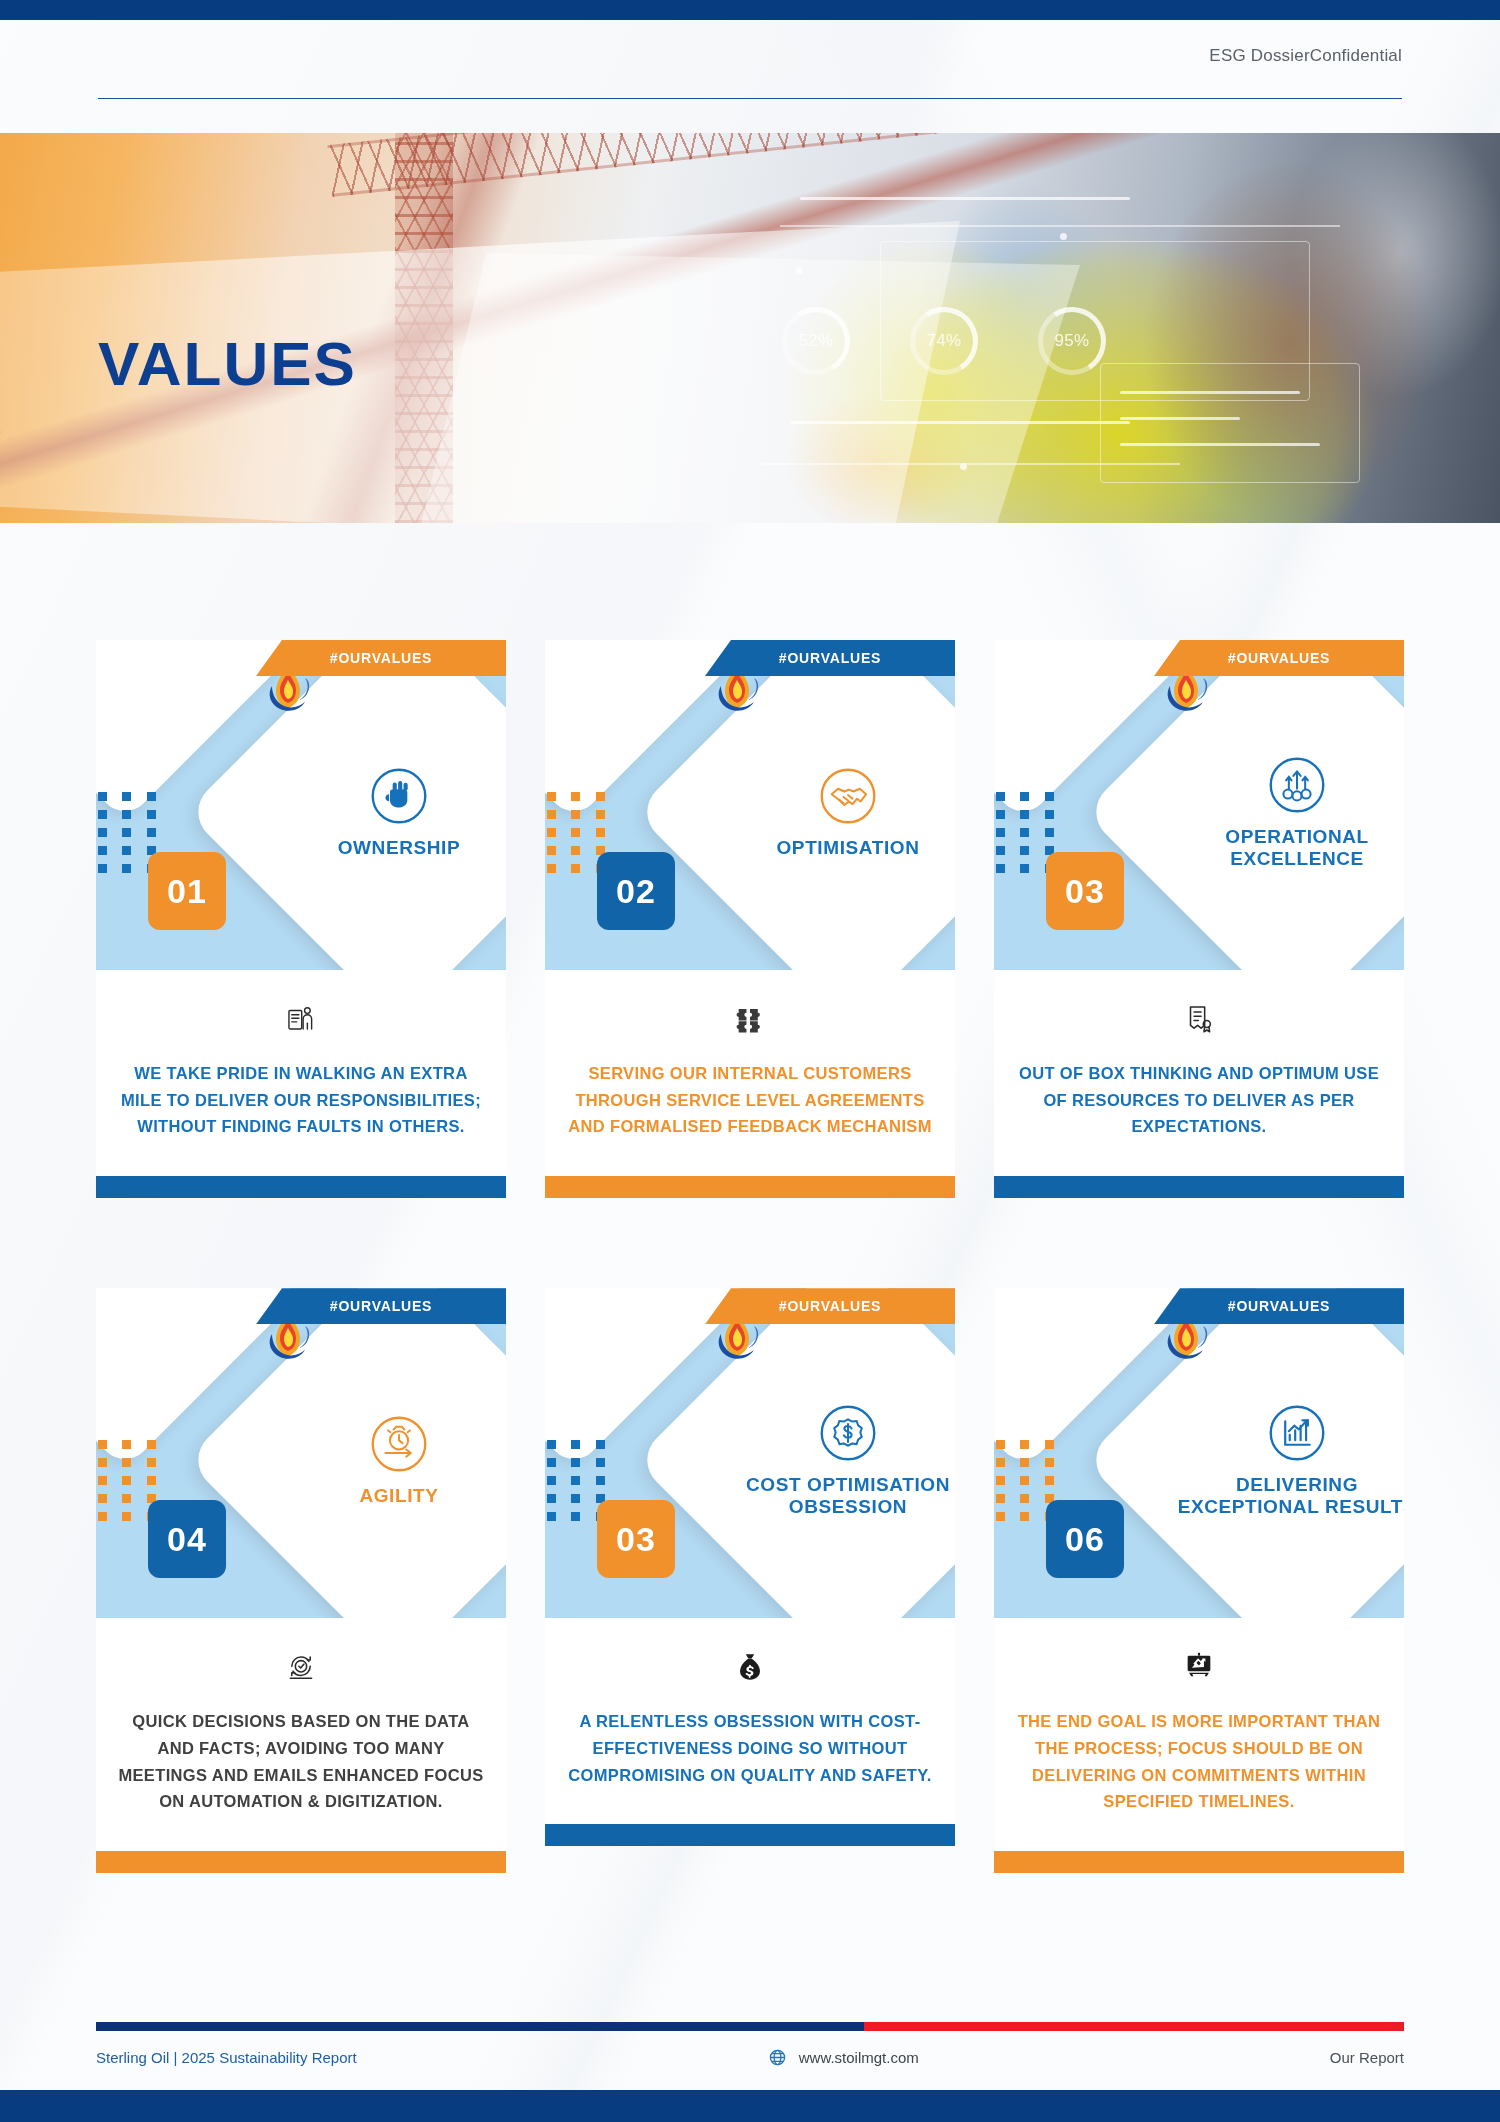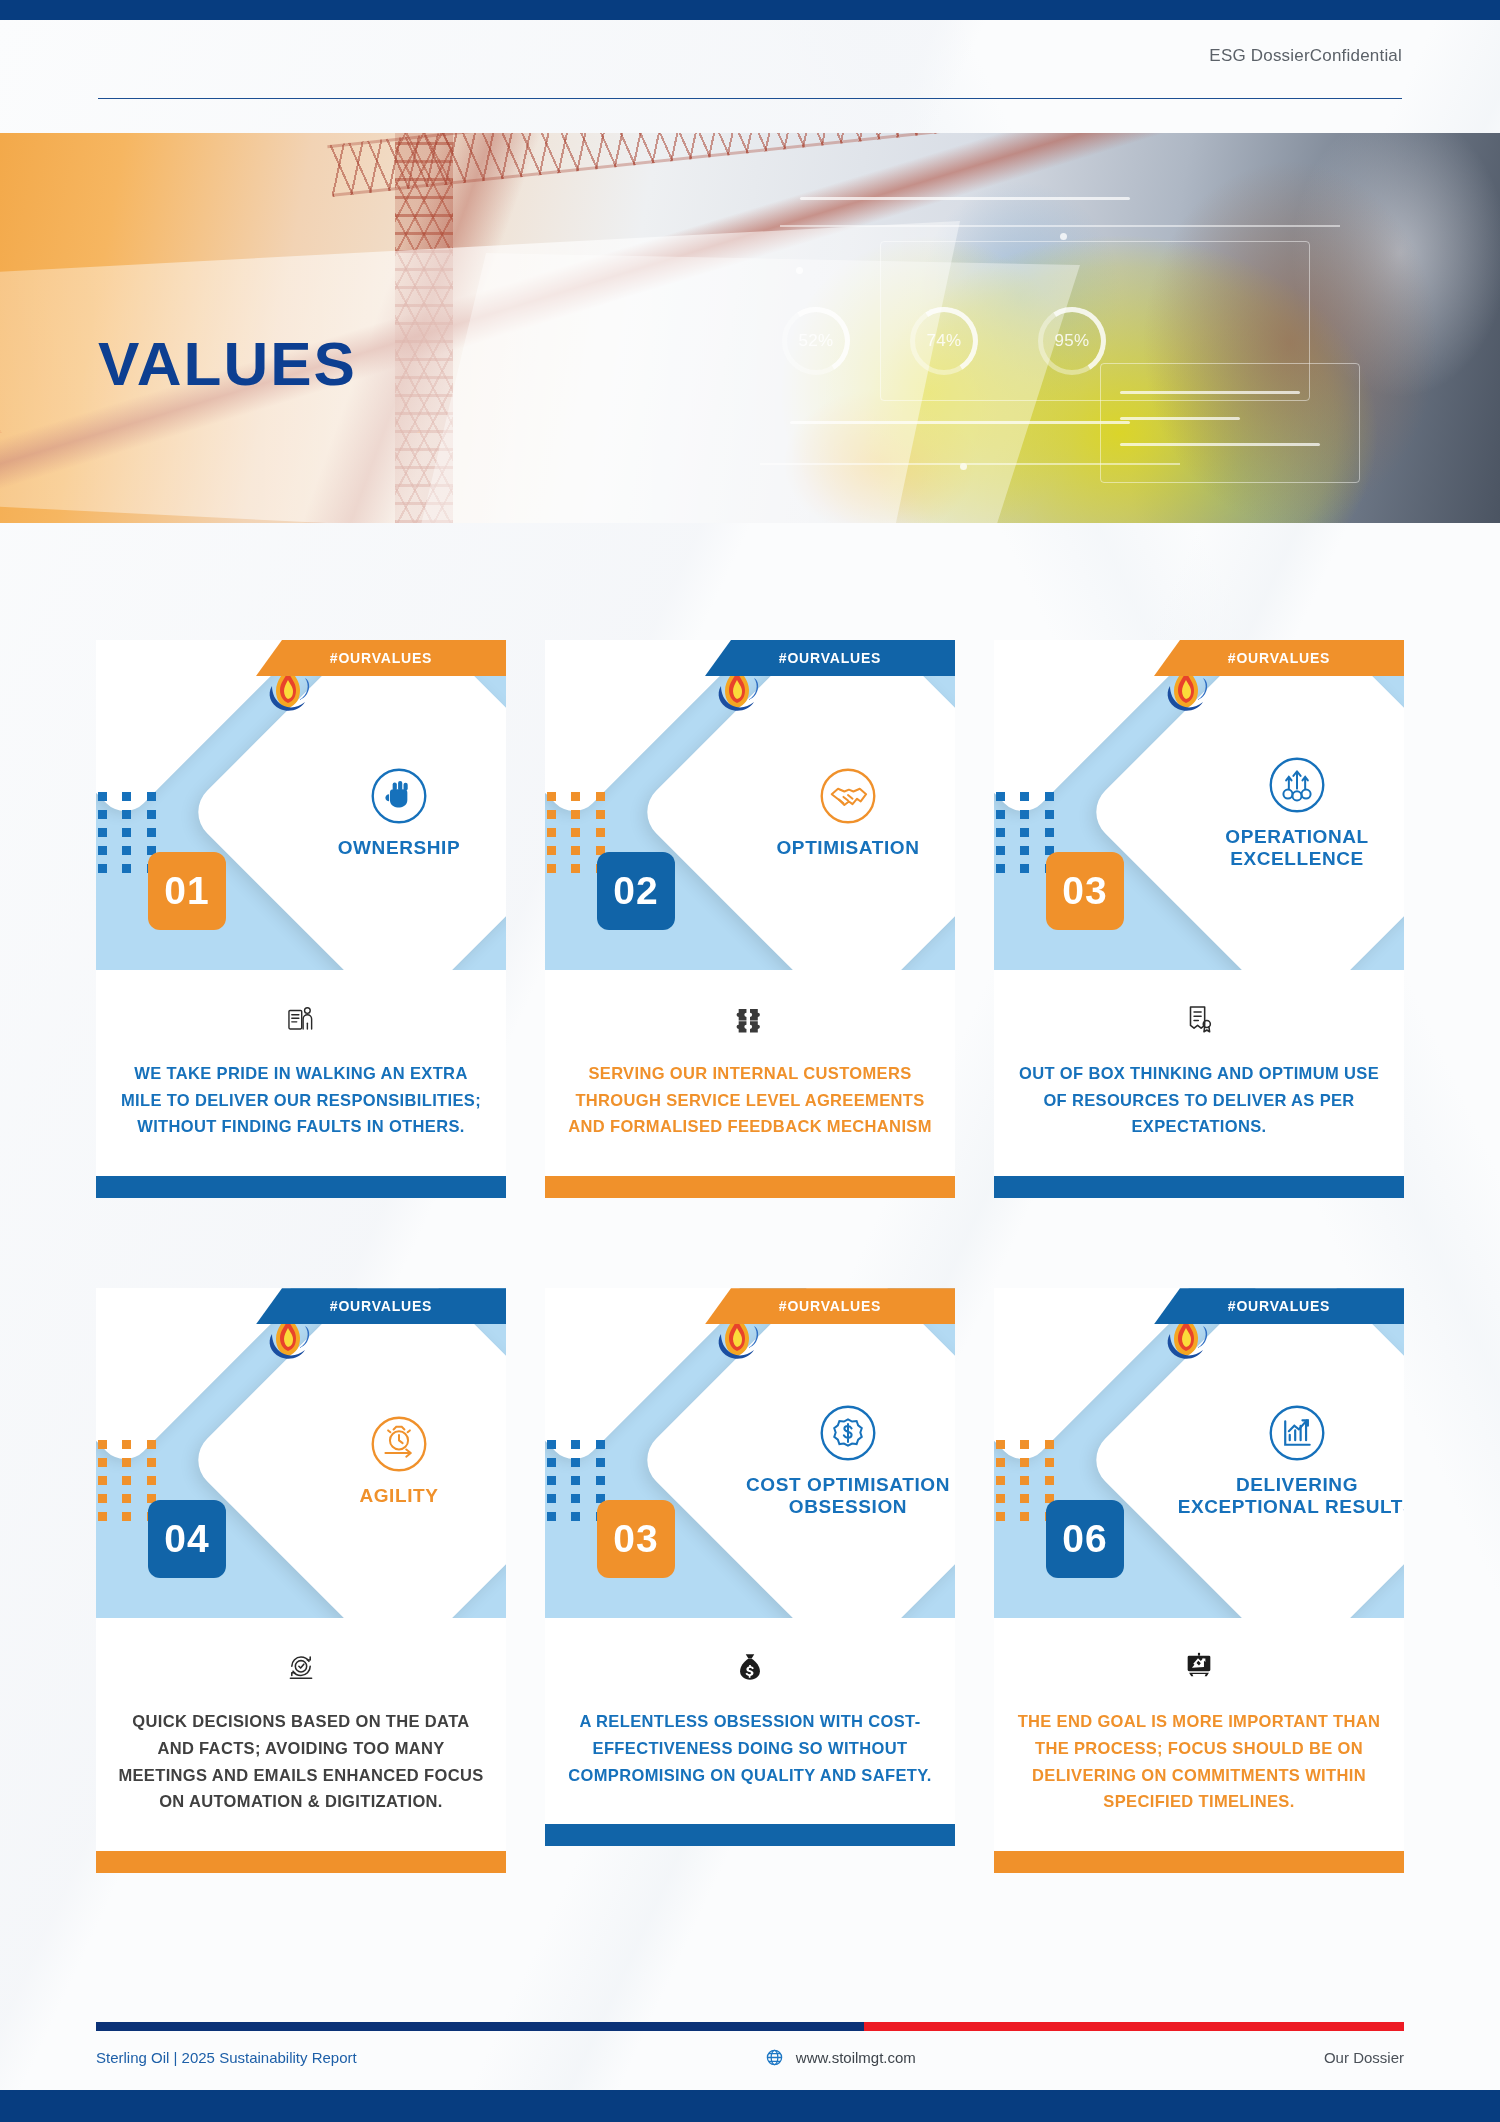--- a/index.html
+++ b/index.html
@@ -166,21 +166,21 @@
   .dots {
     position: absolute; left: 2px; top: 152px; width: 60px; height: 78px; z-index: 2;
     display: grid; grid-template-columns: repeat(3, 1fr); grid-template-rows: repeat(5, 1fr); gap: 9px 13px;
   }
   .dots i { display: block; width: 9px; height: 9px; }
   
   .num-badge {
     position: absolute; left: 52px; top: 212px; z-index: 5;
     width: 78px; height: 78px; border-radius: 12px;
     display: flex; align-items: center; justify-content: center;
-    color: #ffffff; font-size: 39px; font-weight: 700; letter-spacing: 1px;
+    color: #ffffff; font-size: 34px; font-weight: 700; letter-spacing: 1px;
   }
 
   .card-body {
     width: 410px; background: #ffffff; padding: 32px 18px 0;
     display: flex; flex-direction: column; align-items: center;
   }
   .desc-icon { height: 38px; margin-bottom: 20px; font-size: 30px; line-height: 1; color: #333; }
   .desc-text {
     font-size: 16.5px; font-weight: 700; line-height: 1.62; text-align: center; letter-spacing: .35px;
   }
@@ -622,17 +622,17 @@
     <div class="footer-center">
       <span class="globe">
         <svg viewBox="0 0 24 24" width="19" height="19" fill="none" stroke="#1d77c4" stroke-width="1.6">
           <circle cx="12" cy="12" r="9"></circle>
           <ellipse cx="12" cy="12" rx="4.2" ry="9"></ellipse>
           <path d="M3 12h18M4.6 7h14.8M4.6 17h14.8"></path>
         </svg>
       </span>
       <span>www.stoilmgt.com</span>
     </div>
-    <div class="footer-right">Our Dossier</div>
+    <div class="footer-right">Our Report</div>
   </div>
 
   <div class="bottom-bar"></div>
 </div>
 
 </body></html>

